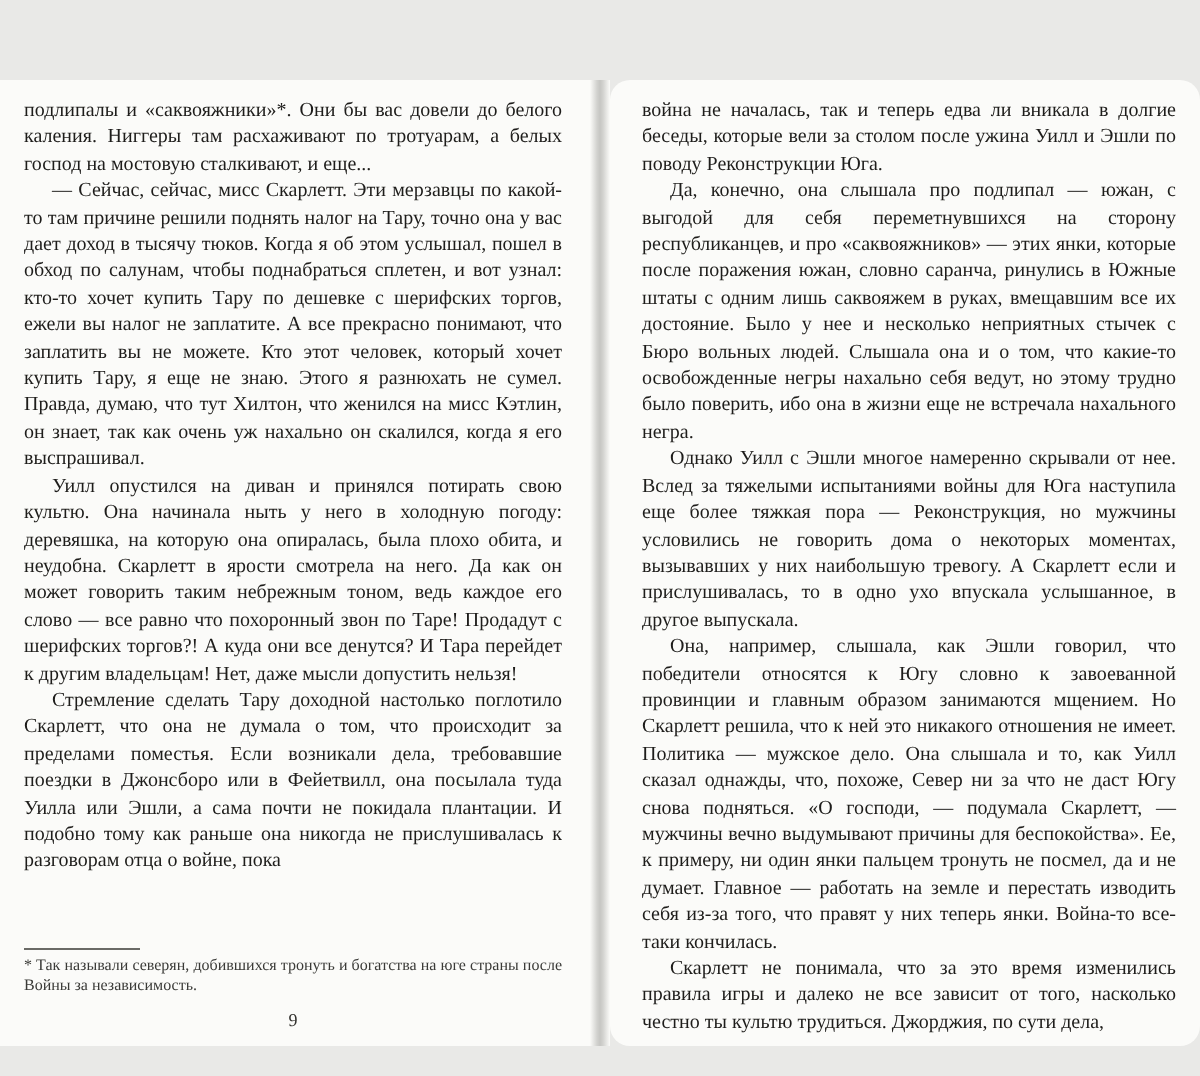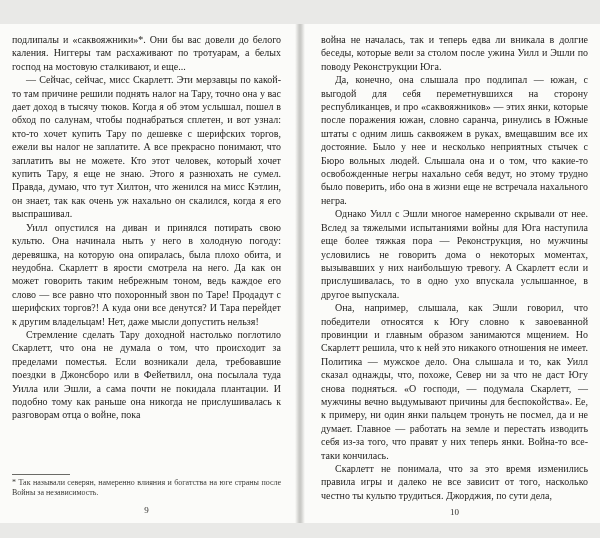--- a/index.html
+++ b/index.html
@@ -4,33 +4,33 @@
 <style>
   * { margin: 0; padding: 0; box-sizing: border-box; }
   html, body { width: 600px; height: 538px; overflow: hidden; }
   body {
     background: #e9e9e7;
     font-family: "Liberation Serif", "DejaVu Serif", serif;
     color: #1e1d1b;
   }
   .spread {
     width: 600px; height: 538px;
-    padding: 24px 0 15px 0;
+    padding: 40px 0 15px 0;
     display: flex;
     align-items: stretch;
   }
   .page {
     background: #fbfbf9;
     width: 295px;
     display: flex;
     flex-direction: column;
     overflow: hidden;
   }
   .page.left  { padding: 9px 14px 8px 12px; }
-  .page.right { padding: 9px 12px 8px 16px; }
+  .page.right { padding: 9px 12px 8px 16px; border-radius: 10px; }
   .gutter {
     width: 10px;
     background: linear-gradient(to right,
       #fbfbf9 0%, #d2d2cf 35%, #c6c6c3 50%, #d2d2cf 65%, #fbfbf9 100%);
   }
   .page-text p {
     font-size: 10px;
     line-height: 13.4px;
     text-align: justify;
     hyphens: auto;
@@ -64,21 +64,21 @@
 
   <div class="page left">
     <div class="page-text">
         <p>подлипалы и «саквояжники»*. Они бы вас довели до белого каления. Ниггеры там расхаживают по тротуарам, а белых господ на мостовую сталкивают, и еще...</p>
         <p class="indent">— Сейчас, сейчас, мисс Скарлетт. Эти мерзавцы по какой-то там причине решили поднять налог на Тару, точно она у вас дает доход в тысячу тюков. Когда я об этом услышал, пошел в обход по салунам, чтобы поднабраться сплетен, и вот узнал: кто-то хочет купить Тару по дешевке с шерифских торгов, ежели вы налог не заплатите. А все прекрасно понимают, что заплатить вы не можете. Кто этот человек, который хочет купить Тару, я еще не знаю. Этого я разнюхать не сумел. Правда, думаю, что тут Хилтон, что женился на мисс Кэтлин, он знает, так как очень уж нахально он скалился, когда я его выспрашивал.</p>
         <p class="indent">Уилл опустился на диван и принялся потирать свою культю. Она начинала ныть у него в холодную погоду: деревяшка, на которую она опиралась, была плохо обита, и неудобна. Скарлетт в ярости смотрела на него. Да как он может говорить таким небрежным тоном, ведь каждое его слово — все равно что похоронный звон по Таре! Продадут с шерифских торгов?! А куда они все денутся? И Тара перейдет к другим владельцам! Нет, даже мысли допустить нельзя!</p>
         <p class="indent">Стремление сделать Тару доходной настолько поглотило Скарлетт, что она не думала о том, что происходит за пределами поместья. Если возникали дела, требовавшие поездки в Джонсборо или в Фейетвилл, она посылала туда Уилла или Эшли, а сама почти не покидала плантации. И подобно тому как раньше она никогда не прислушивалась к разговорам отца о войне, пока</p>
       </div>
     <div class="footnote-block">
       <div class="footnote-rule"></div>
-      <div class="footnote">* Так называли северян, намеренно влияния и богатства на юге страны после Войны за независимость.</div>
+      <div class="footnote">* Так называли северян, добившихся тронуть и богатства на юге страны после Войны за независимость.</div>
     </div>
     <div class="page-number">9</div>
   </div>
 
   <div class="gutter"></div>
 
   <div class="page right">
     <div class="page-text">
         <p>война не началась, так и теперь едва ли вникала в долгие беседы, которые вели за столом после ужина Уилл и Эшли по поводу Реконструкции Юга.</p>
         <p class="indent">Да, конечно, она слышала про подлипал — южан, с выгодой для себя переметнувшихся на сторону республиканцев, и про «саквояжников» — этих янки, которые после поражения южан, словно саранча, ринулись в Южные штаты с одним лишь саквояжем в руках, вмещавшим все их достояние. Было у нее и несколько неприятных стычек с Бюро вольных людей. Слышала она и о том, что какие-то освобожденные негры нахально себя ведут, но этому трудно было поверить, ибо она в жизни еще не встречала нахального негра.</p>

